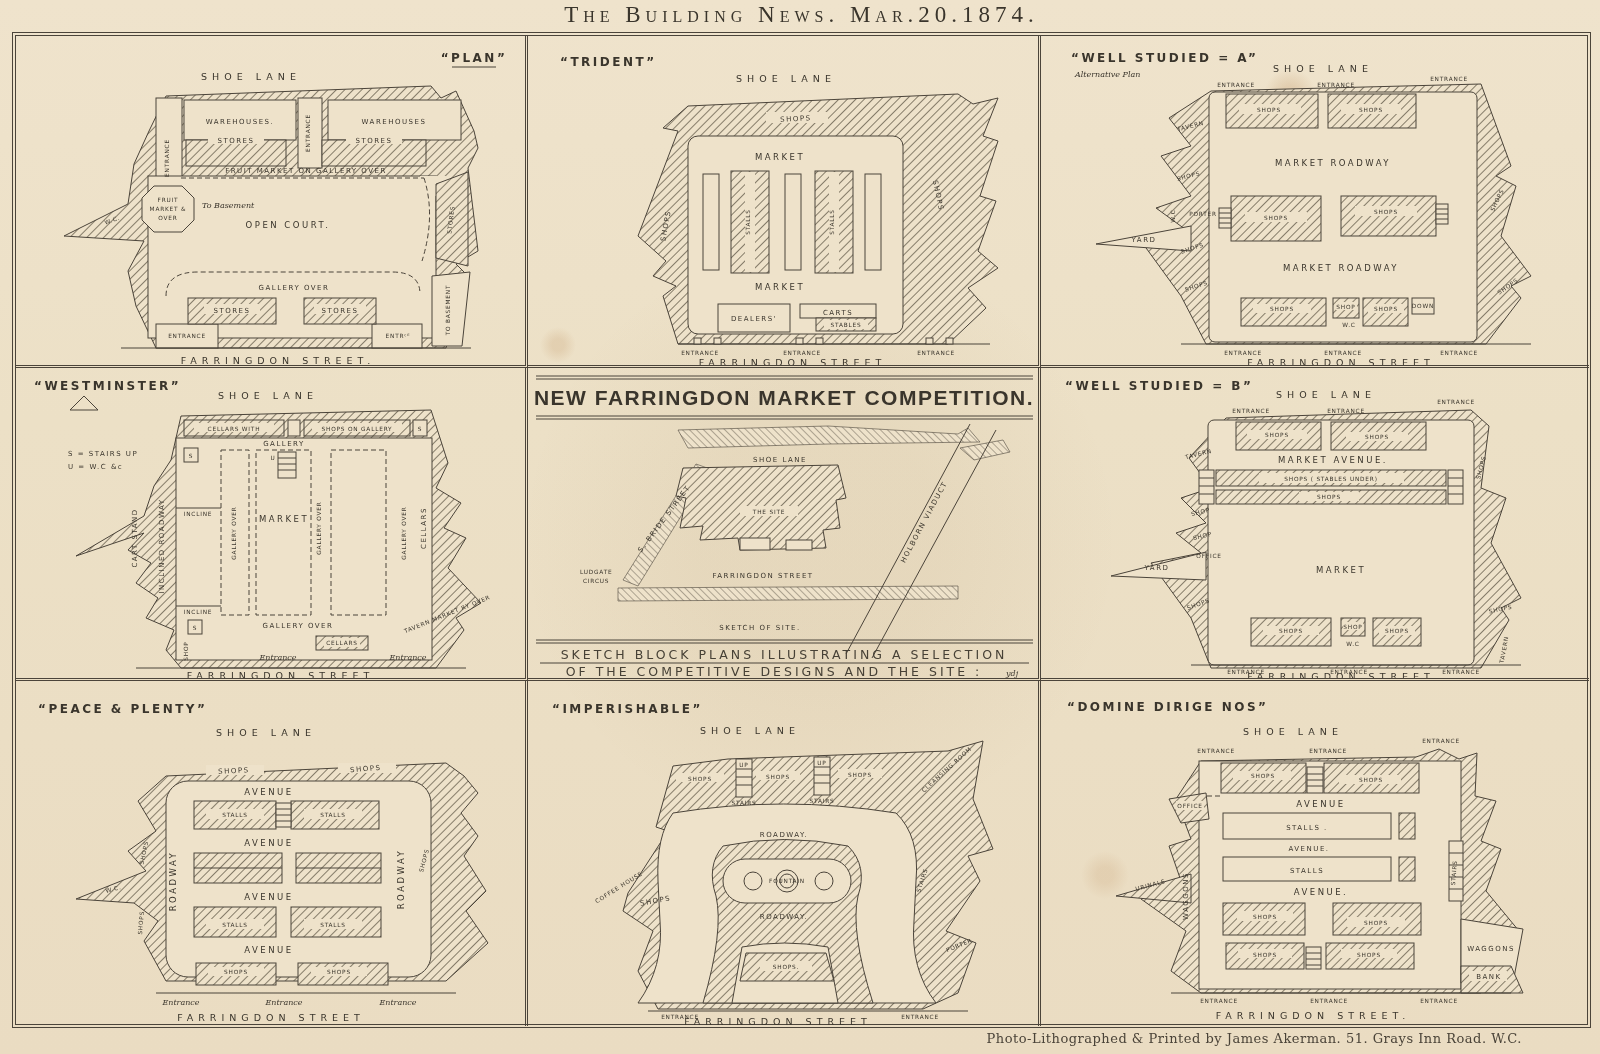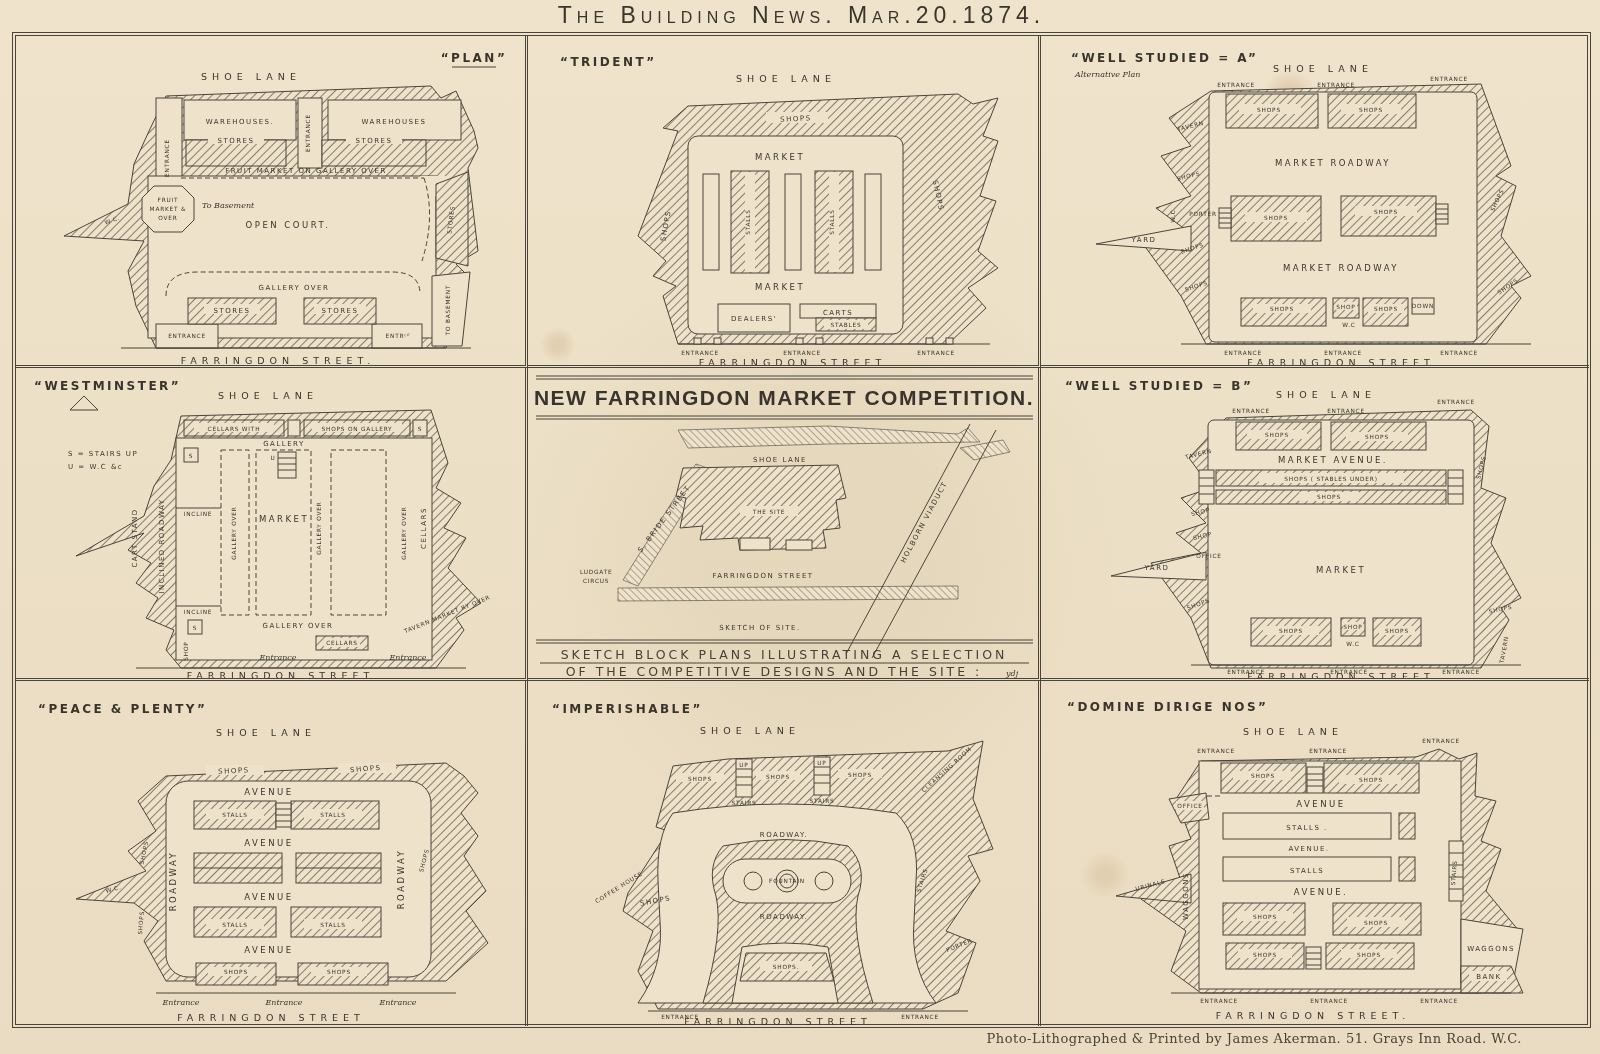--- a/index.html
+++ b/index.html
@@ -9,21 +9,21 @@
     background:
       radial-gradient(circle at 1290px 95px, rgba(170,110,50,.18) 0 9px, rgba(170,110,50,0) 26px),
       radial-gradient(circle at 558px 345px, rgba(170,110,50,.15) 0 6px, rgba(170,110,50,0) 18px),
       radial-gradient(circle at 1105px 875px, rgba(170,110,50,.12) 0 8px, rgba(170,110,50,0) 24px),
       radial-gradient(circle at 300px 800px, rgba(160,100,40,.08) 0 10px, rgba(160,100,40,0) 30px),
       radial-gradient(circle at 820px 540px, rgba(120,80,30,.05) 0 120px, rgba(120,80,30,0) 300px),
       linear-gradient(180deg,#efe3cc 0%,#ece0c6 40%,#eadcc2 100%);
   }
   .masthead{
     position:absolute;top:2px;left:15px;width:1573px;text-align:center;
-    font-family:Liberation Sans, sans-serif;font-variant:small-caps;
+    font-family:Liberation Serif, serif;font-variant:small-caps;
     font-size:23px;letter-spacing:5px;color:#3a352c;
   }
   .frame{
     position:absolute;left:15px;top:35px;width:1573px;height:990px;
     border:1px solid #4b443a;outline:1px solid #4b443a;outline-offset:2px;
     display:grid;grid-template-columns:512px 513px 548px;grid-template-rows:332px 313px 345px;
     box-sizing:border-box;
   }
   .cell{position:relative;box-sizing:border-box;overflow:hidden;}
   .bR{border-right:3px double #4b443a;}

